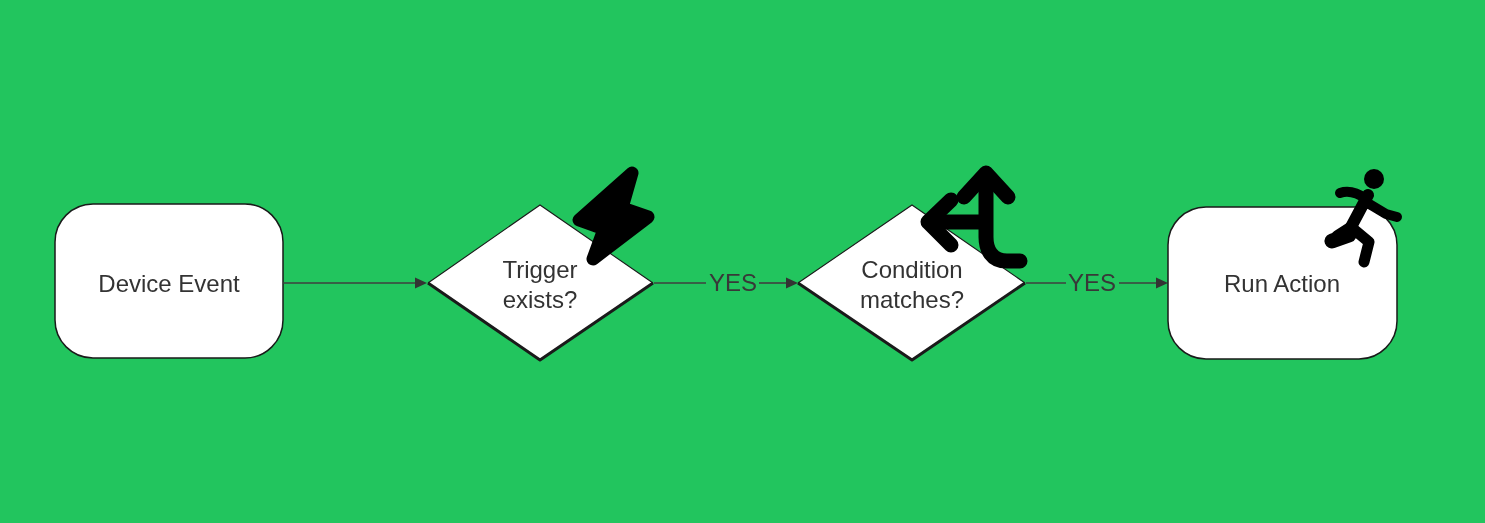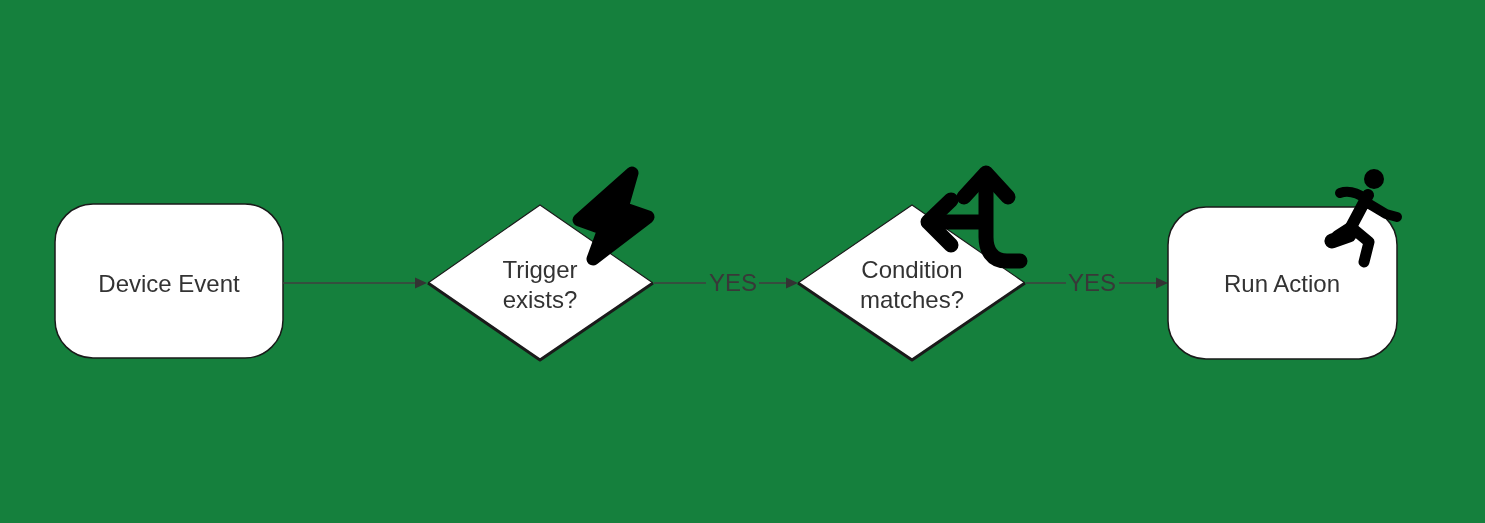--- a/index.html
+++ b/index.html
@@ -4,21 +4,21 @@
 <style>
   html, body {
     margin: 0;
     padding: 0;
     background: #ffffff;
   }
   .canvas {
     position: relative;
     width: 1485px;
     height: 523px;
-    background: #15803d;
+    background: #22c55e;
     font-family: "Liberation Sans", sans-serif;
     overflow: hidden;
   }
   svg { display: block; }
 
   .node-box {
     fill: #ffffff;
     stroke: #1a1a1a;
     stroke-width: 1.5;
   }

